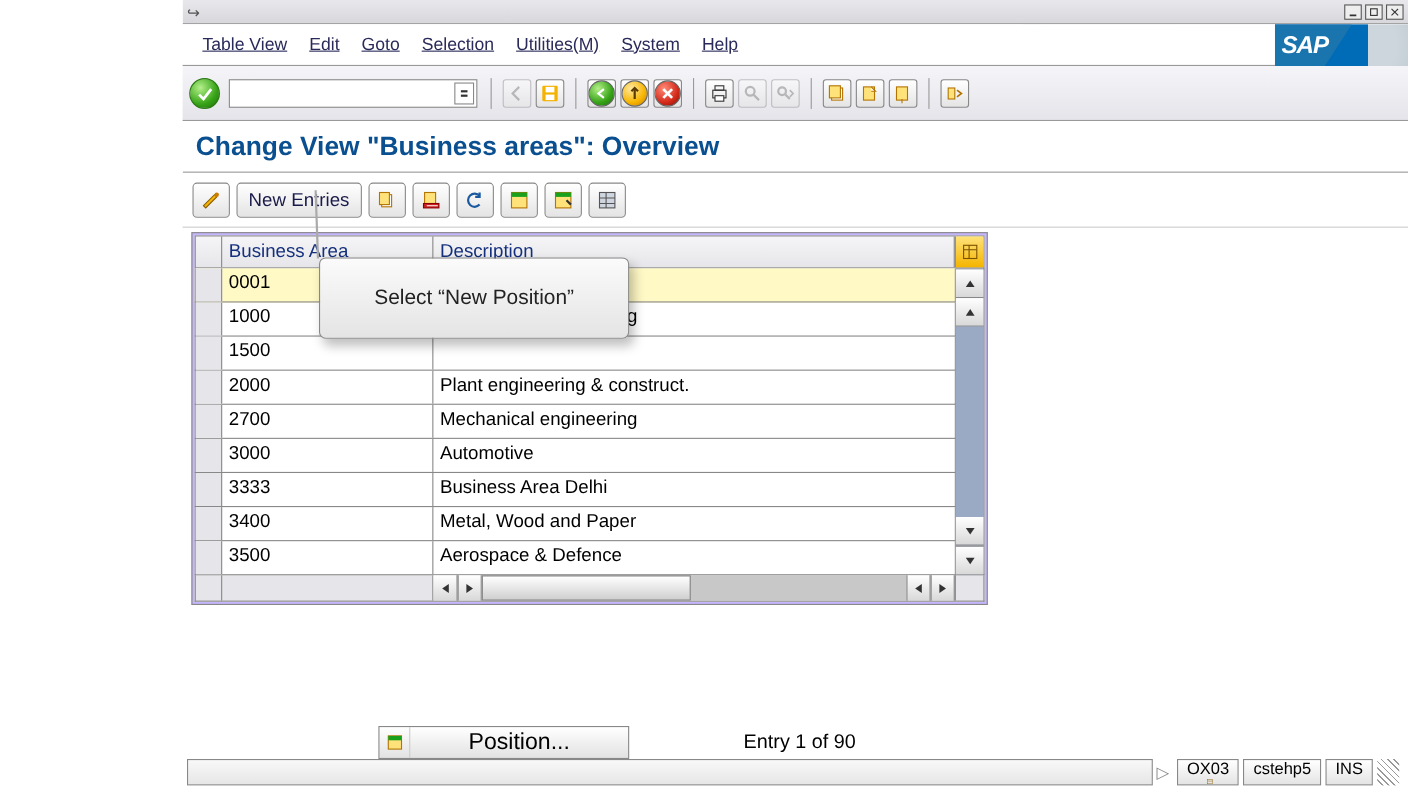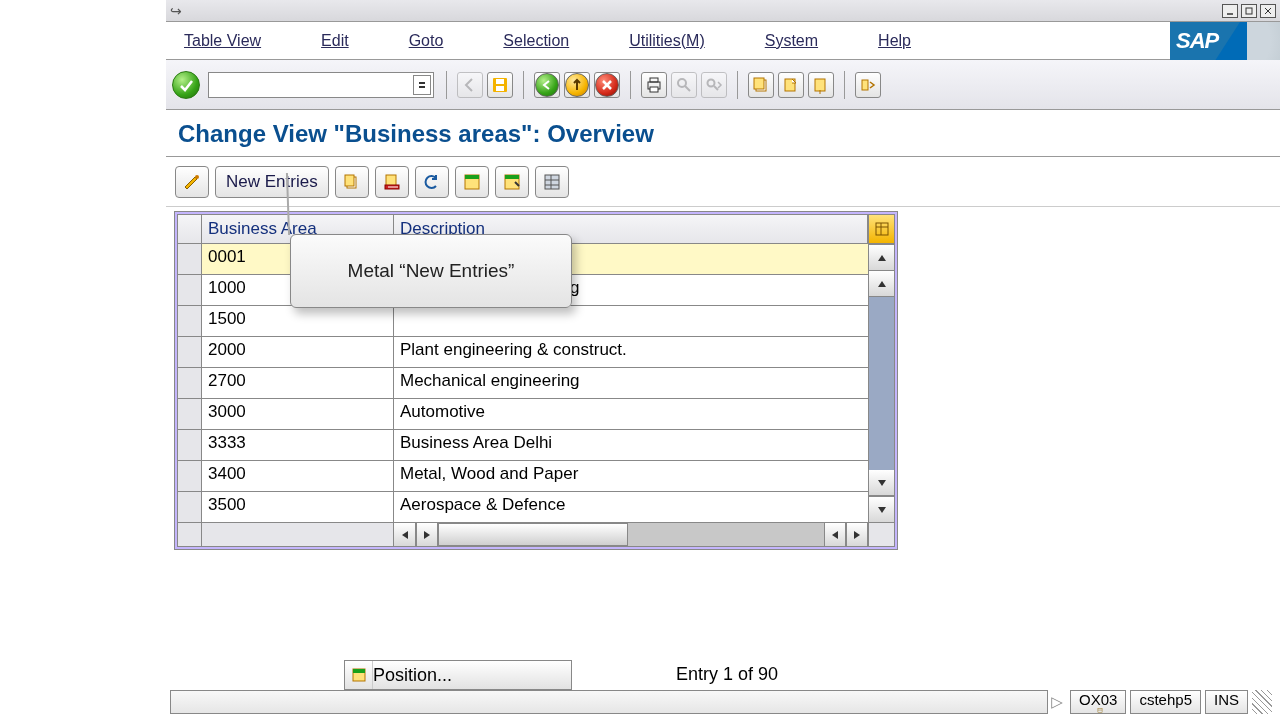--- a/index.html
+++ b/index.html
@@ -4,28 +4,28 @@
 <style>
   * { box-sizing: border-box; margin: 0; padding: 0; }
   html, body { width: 1280px; height: 720px; overflow: hidden; font-family: Arial, sans-serif; font-size: 15px; background: #fff; }
   .outer { width: 1280px; height: 720px; position: relative; background: #fff; }
 
   
   .titlebar { height: 22px; display: flex; align-items: center; padding: 0 4px; background: linear-gradient(#e8e8ec,#d8d8dc); border-bottom: 1px solid #999; }
   .titlebar .spacer { flex: 1; }
   .wbtn { width: 16px; height: 14px; border: 1px solid #555; margin-left: 3px; background: #eee; display: inline-flex; align-items: center; justify-content: center; font-size: 10px; line-height: 1; cursor: pointer; }
   .maximize-icon svg, .wbtn svg { width: 10px; height: 10px; }
-  .sap-logo { width: 110px; height: 38px; position: absolute; right: 0; top: 22px; background: linear-gradient(90deg,#006bb7 70%,transparent 70%), radial-gradient(circle at 60% 50%, #cdd6dd 0,#cdd6dd 50%, #b9c4cb 100%); clip-path: polygon(0 0,100% 0,100% 100%,0 100%); }
+  .sap-logo { width: 121px; height: 38px; position: absolute; right: 0; top: 22px; background: linear-gradient(90deg,#006bb7 70%,transparent 70%), radial-gradient(circle at 60% 50%, #cdd6dd 0,#cdd6dd 50%, #b9c4cb 100%); clip-path: polygon(0 0,100% 0,100% 100%,0 100%); }
   .sap-logo span { color:#fff; font-weight:bold; font-size:22px; font-style:italic; letter-spacing:-1px; position:relative; left:6px; top:6px; }
   .back-area { position:absolute; right:0; top:22px; width:350px; height:38px; background: radial-gradient(circle at 80% 50%, #d9e1e6, #c8d2d9); z-index:0;}
   .sap-logo { z-index:1; }
   .sap-logo::before { content:''; position:absolute; left:0; top:0; width:70px; height:38px; background:#1a74ae; clip-path: polygon(0 0,100% 0,65% 100%,0 100%); }
 
   
-  .menubar { height: 38px; display: flex; align-items: center; padding: 0 8px; border-bottom: 1px solid #999; position:relative; background:#fff;gap:40px; }
+  .menubar { height: 38px; display: flex; align-items: center; padding: 0 8px; border-bottom: 1px solid #999; position:relative; background:#fff; }
   .menubar .menu-item { padding: 6px 10px; color:#2a2a5a; cursor:pointer; font-size:16px; }
 
   
   .toolbar { height: 50px; display:flex; align-items:center; padding:0 6px; border-bottom:1px solid #999; background: linear-gradient(#f5f5f9,#e4e4ea); position:relative; }
   .tb-sep { width:1px; height:28px; background:#999; margin:0 8px; }
   .tb-btn { width:26px; height:26px; border:1px solid #888; border-radius:3px; background:linear-gradient(#fff,#e4e4e4); display:inline-flex; align-items:center; justify-content:center; margin:0 2px; cursor:pointer; }
   .tb-btn svg { width:18px; height:18px; }
   .green-check { width:28px; height:28px; border-radius:50%; background:radial-gradient(circle at 35% 30%, #b4f08a,#36a317 60%,#1e6b0a); border:1px solid #2a7a12; display:flex;align-items:center;justify-content:center; margin-right:4px;}
   .green-check svg{width:16px;height:16px;}
   .cmd-field { width:226px; height:26px; border:1px solid #888; background:#fff; margin:0 4px; position:relative; }
@@ -85,21 +85,21 @@
 
   
   .callout { position:absolute; left:290px; top:234px; width:282px; height:74px; background:linear-gradient(#fbfbfb,#e4e4e4); border:1px solid #888; border-radius:6px; box-shadow:4px 6px 10px rgba(0,0,0,.25); display:flex; align-items:center; justify-content:center; font-size:19px; color:#222; z-index:10;}
   .callout::before { content:''; position:absolute; left:-4px; top:-62px; width:2px; height:62px; background:#aaa; transform:rotate(-2deg);}
   
   
   .position-bar { position:absolute; left:344px; top:688px; }
   .pos-btn { width:228px; height:30px; border:1px solid #888; background:linear-gradient(#fff,#e2e2e2); display:flex; align-items:center; cursor:pointer;}
   .pos-btn .ic{width:28px;display:flex;align-items:center;justify-content:center;border-right:1px solid #ccc;height:100%;}
   .pos-btn .ic svg{width:16px;height:16px;}
-  .pos-btn span{flex:1;font-size:18px;}
+  .pos-btn span{flex:1;text-align:center;font-size:21px;}
   .entry-count { position:absolute; left:676px; top:692px; font-size:18px;}
   
   .bottom-status { position:absolute; left:170px; right:8px; bottom:4px; height:28px; display:flex; align-items:center;}
   .bottom-status .field{flex:1;height:24px;border:1px solid #888;background:linear-gradient(#f8f8f8,#e6e6e6);}
   .bottom-status .tri{width:18px;display:flex;align-items:center;justify-content:center;color:#888;}
   .bottom-status .box{height:24px;border:1px solid #888;background:linear-gradient(#fff,#e4e4e4);margin-left:4px;display:flex;align-items:center;padding:0 8px;font-size:15px;flex-direction:column;}
   .bottom-status .box svg{width:12px;height:12px;margin-left:4px;}
   .bottom-status .grip{width:20px;height:24px;margin-left:4px;background:repeating-linear-gradient(45deg,transparent,transparent 3px,#999 3px,#999 4px);}
 
   
@@ -420,21 +420,21 @@
               </div>
         </div>
         <div class="tail"></div>
       </div>
     </div>
   </div>
 
   </div>
 
   <div class="callout">
-      <span>Metal “New Entries”</span>
+      <span>Select “New Position”</span>
     </div>
 
   <div class="position-bar">
     <div class="pos-btn">
       <div class="ic">
           <svg viewBox="0 0 16 16">
             <rect x="2" y="2" width="12" height="12" fill="#ffe27a" stroke="#b37400"></rect>
             <rect x="2" y="2" width="12" height="4" fill="#1aa01a"></rect>
           </svg>
         </div>

